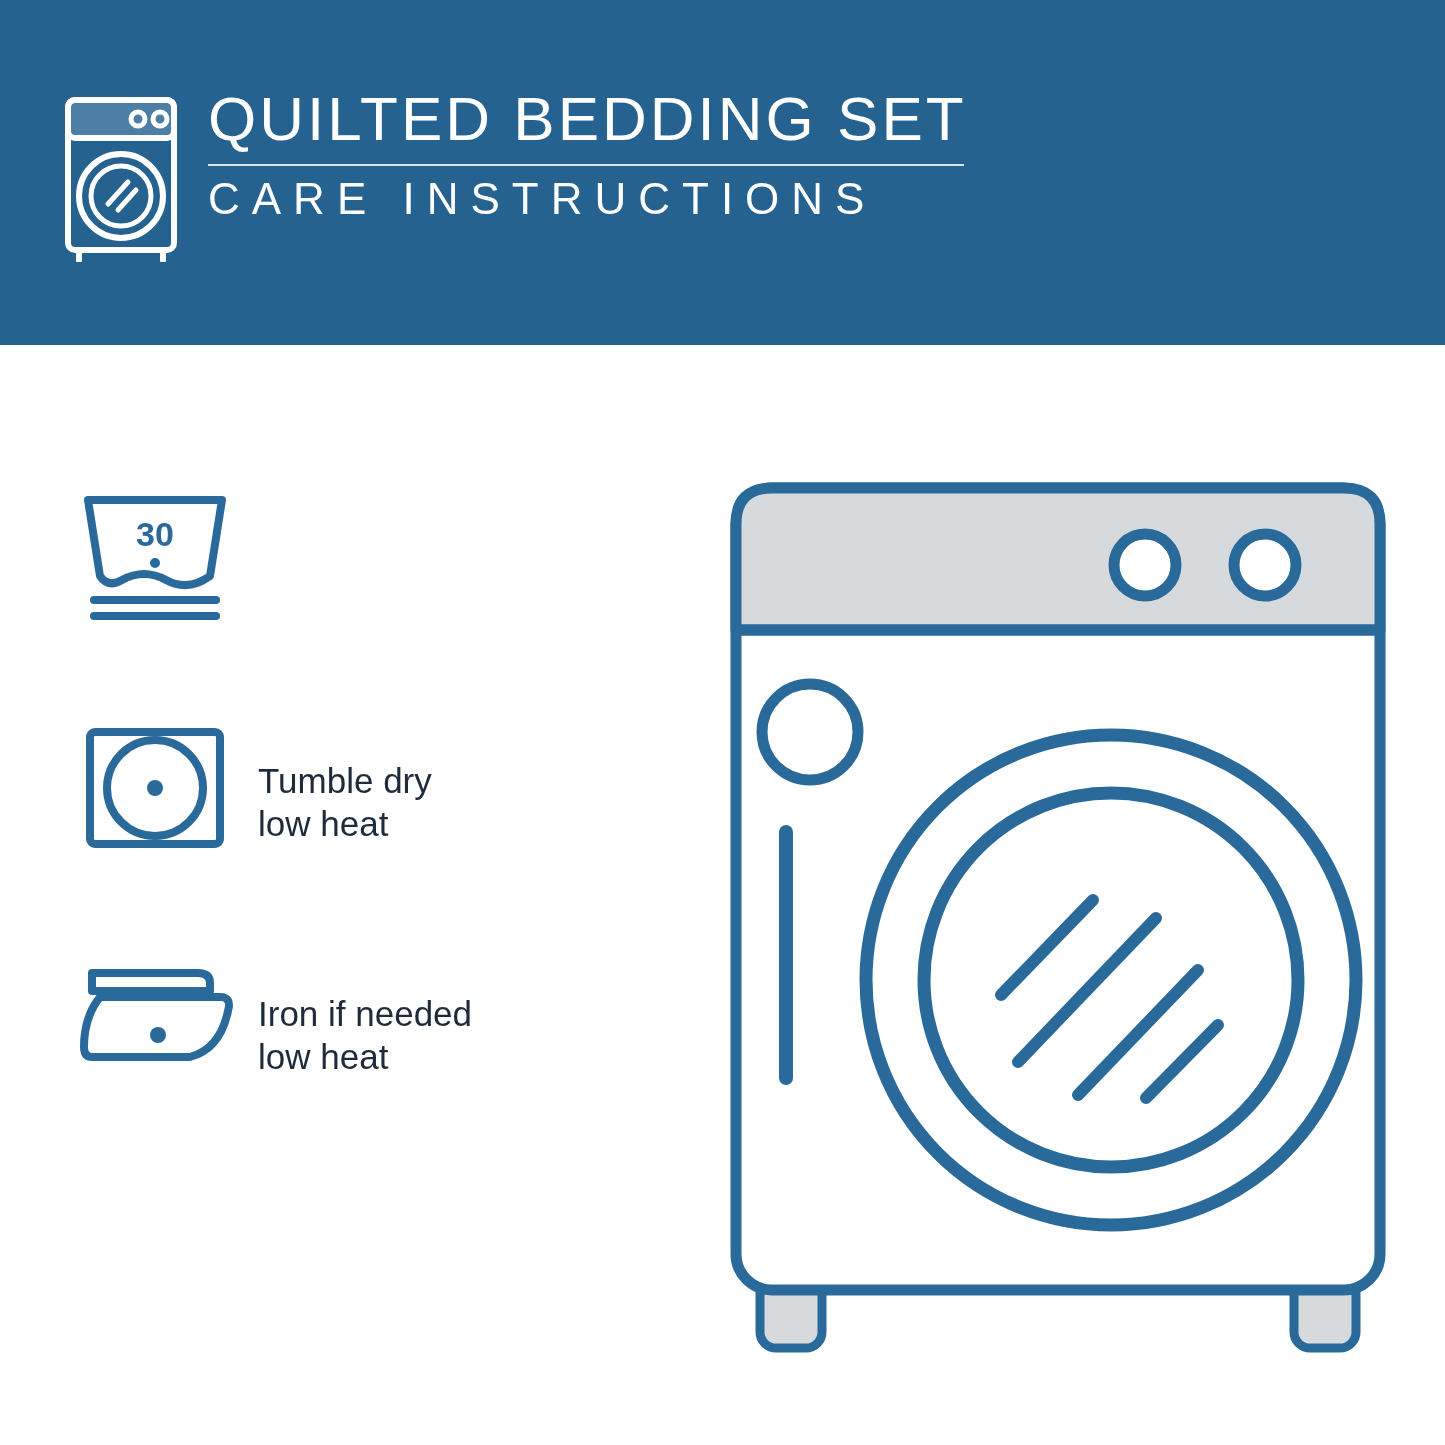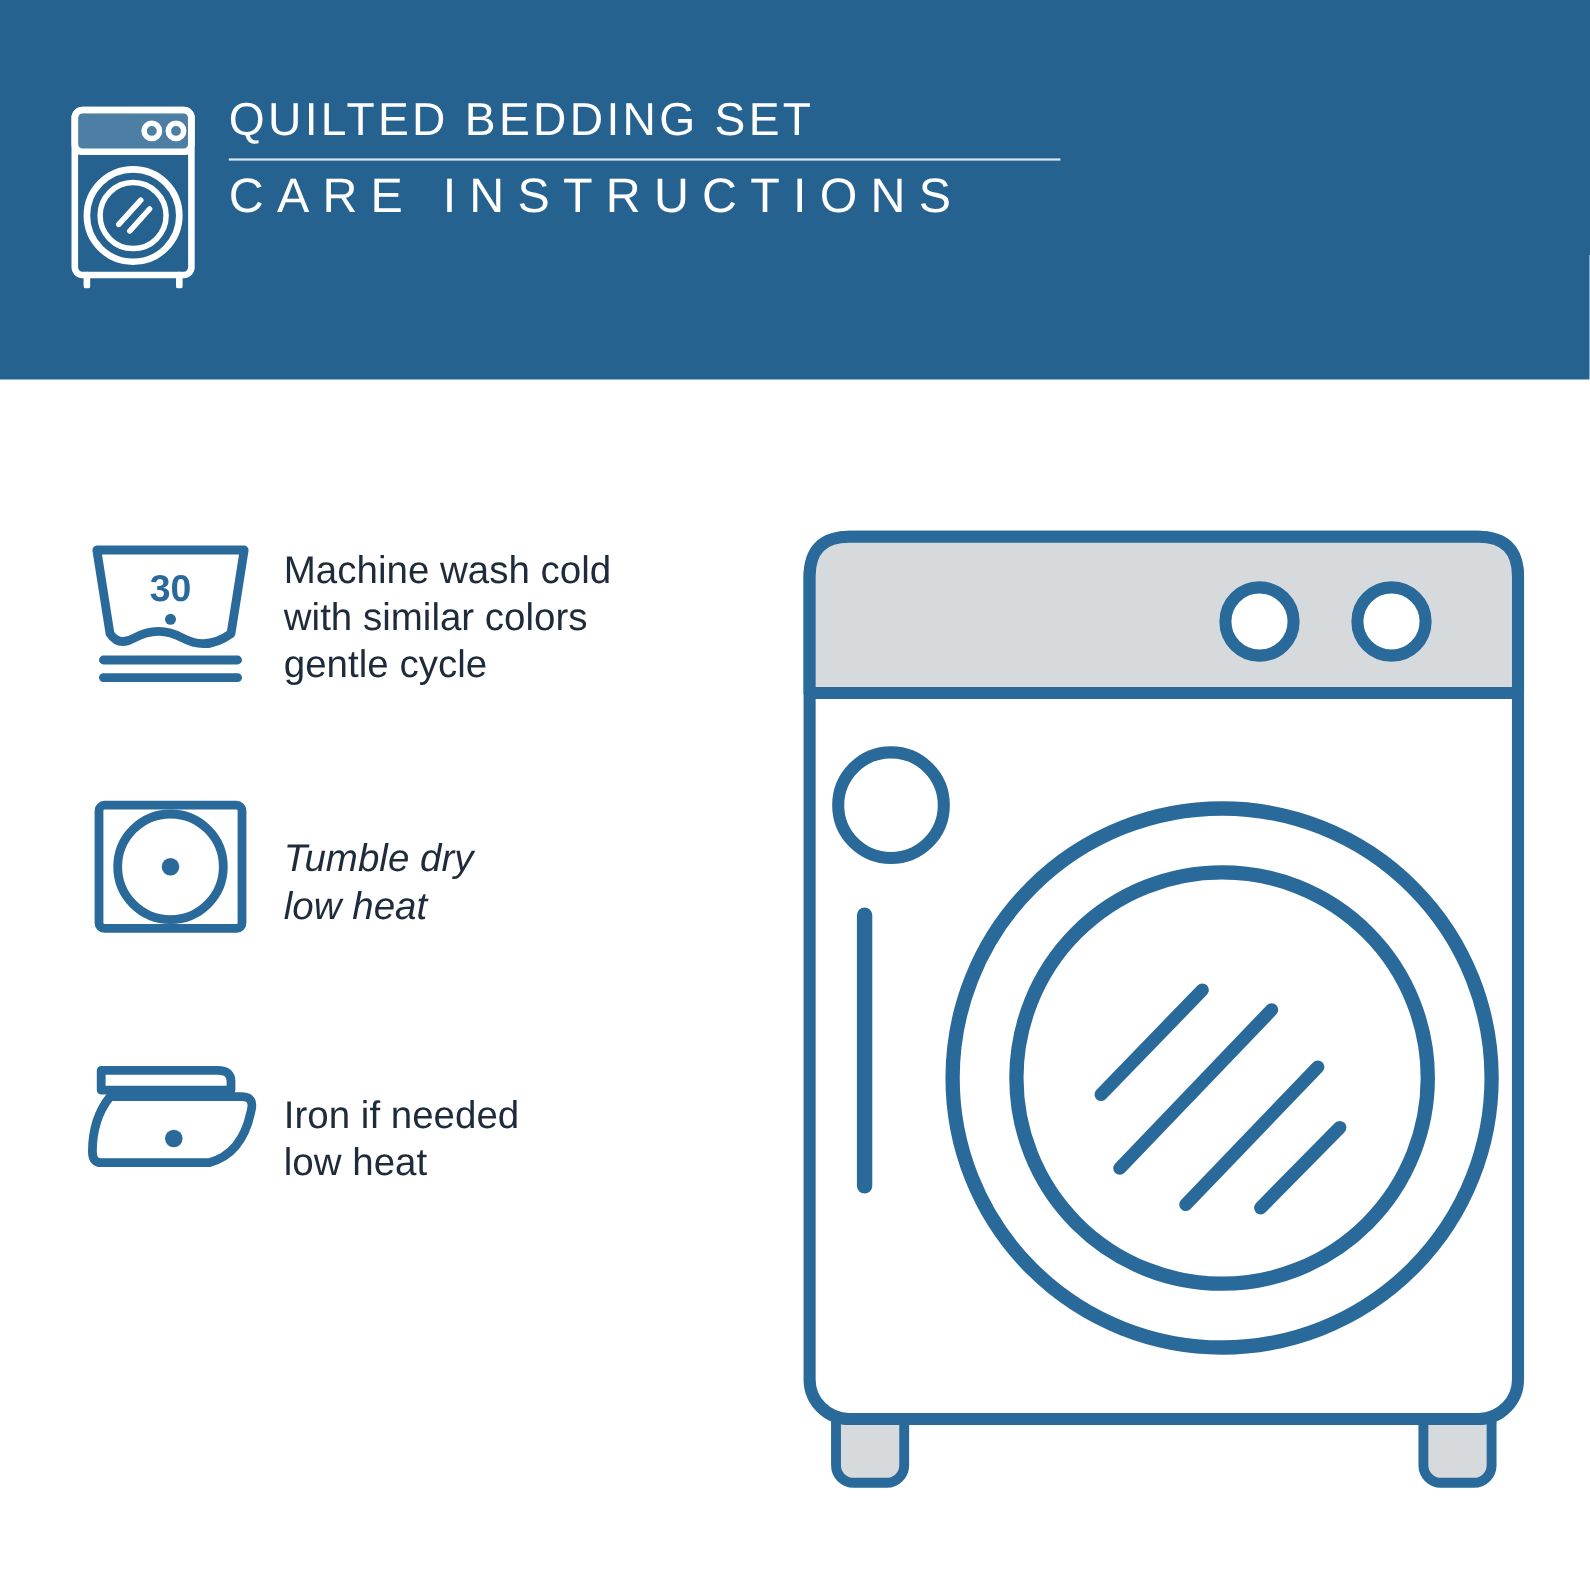--- a/index.html
+++ b/index.html
@@ -18,21 +18,21 @@
     background:#26628f;
   }
   .header-inner{
     position:absolute;left:62px;top:88px;
     display:flex;align-items:flex-start;
   }
   .header-icon{width:118px;height:168px;flex:0 0 auto;margin-top:6px;}
   .header-text{margin-left:28px;}
   .title-main{
     color:#ffffff;
-    font-size:42px;
+    font-size:62px;
     letter-spacing:3px;
     line-height:1;
     font-weight:300;
     white-space:nowrap;
     padding-bottom:8px;
   }
   .title-rule{
     height:2px;background:rgba(255,255,255,.85);
     width:756px;margin:6px 0 10px 0;
   }
@@ -62,21 +62,21 @@
     margin-left:18px;
     color:#1d2b3a;
     font-size:35px;
     line-height:1.22;
     font-weight:400;
     padding-top:22px;
     white-space:pre-line;
   }
   .care-row.r1 .care-text{padding-top:18px;}
   .care-row.r2 .care-text{padding-top:46px;}
-  .care-row.r3 .care-text{padding-top:44px;font-style:italic;}
+  .care-row.r3 .care-text{padding-top:44px;}
   .care-row.r4 .care-text{padding-top:46px;}
 
   
   .washer{
     position:absolute;left:718px;top:470px;width:680px;height:910px;
   }
 </style>
 </head>
 <body>
 
@@ -112,23 +112,20 @@
     <div class="care-row r1">
       <div class="care-icon">
         <svg width="170" height="150" viewBox="0 0 170 150">
           <path d="M18 20 H152 L140 96 Q118 112 96 100 Q74 88 52 100 Q38 108 30 96 Z" fill="none" stroke="#2a6a9b" stroke-width="8" stroke-linejoin="round"></path>
           <text x="85" y="66" text-anchor="middle" font-family="Liberation Sans, sans-serif" font-size="34" font-weight="700" fill="#2a6a9b">30</text>
           <circle cx="85" cy="83" r="5" fill="#2a6a9b"></circle>
           <line x1="24" y1="120" x2="146" y2="120" stroke="#2a6a9b" stroke-width="8" stroke-linecap="round"></line>
           <line x1="24" y1="136" x2="146" y2="136" stroke="#2a6a9b" stroke-width="8" stroke-linecap="round"></line>
         </svg>
       </div>
-      <div class="care-text">Machine wash cold
-with similar colors
-gentle cycle</div>
     </div>
 
 
     <div class="care-row r3">
       <div class="care-icon">
         <svg width="170" height="145" viewBox="0 0 170 145">
           <rect x="20" y="16" width="130" height="112" rx="5" ry="5" fill="none" stroke="#2a6a9b" stroke-width="8"></rect>
           <circle cx="85" cy="72" r="48" fill="none" stroke="#2a6a9b" stroke-width="8"></circle>
           <circle cx="85" cy="72" r="8" fill="#2a6a9b"></circle>
         </svg>

